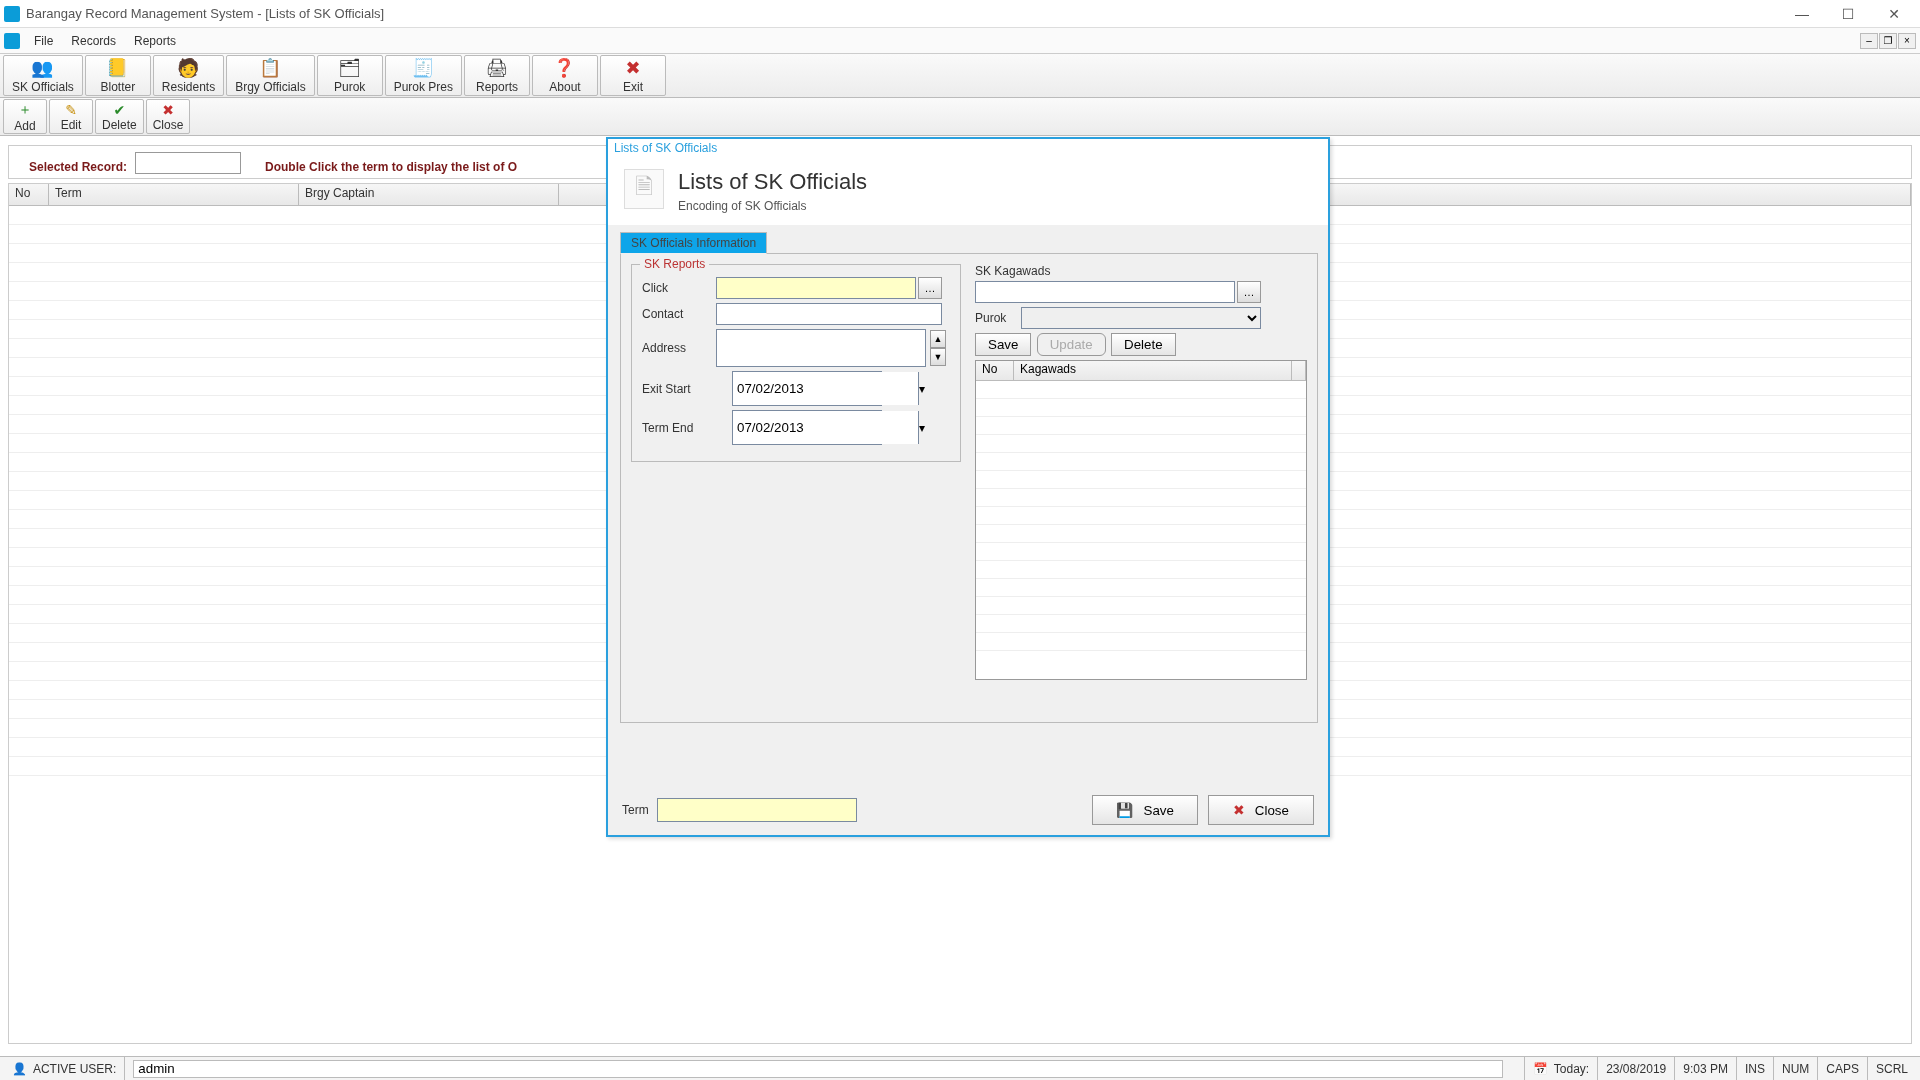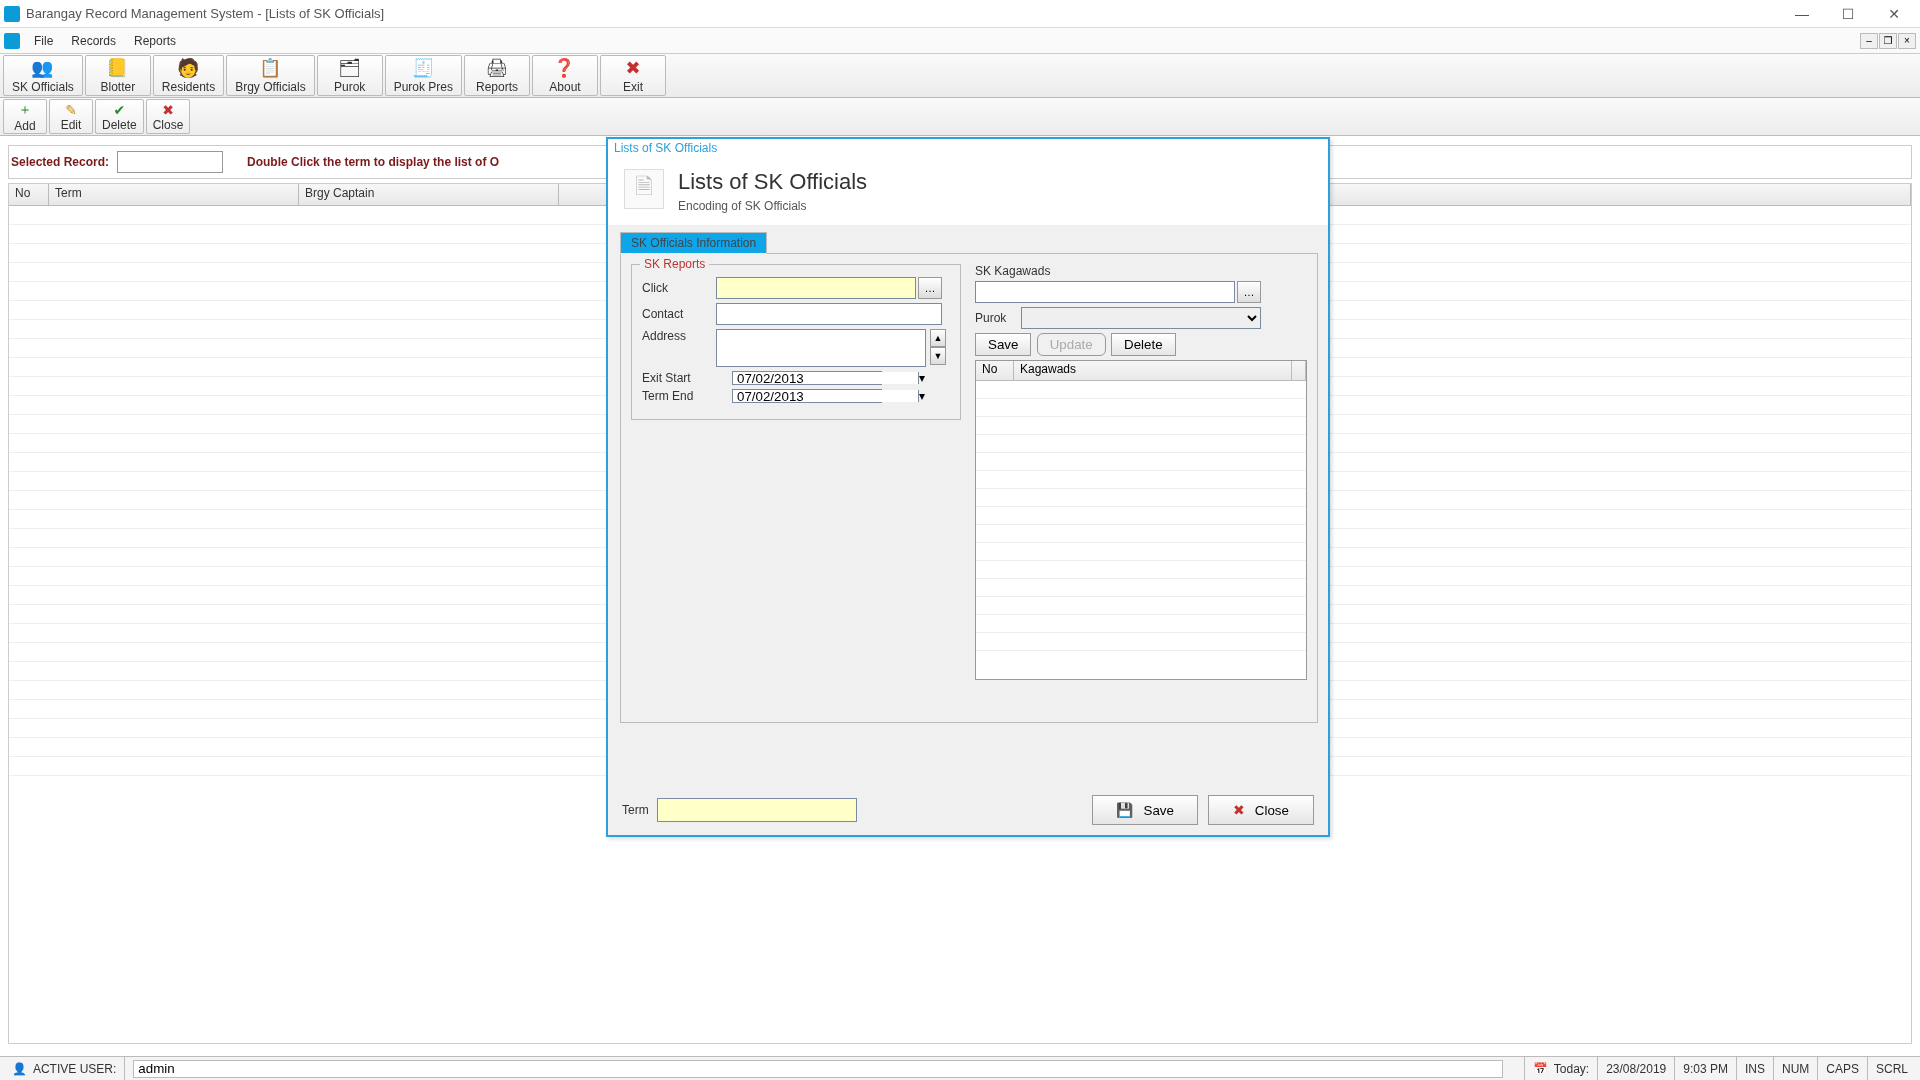--- a/index.html
+++ b/index.html
@@ -72,23 +72,23 @@
   padding: 1px 6px;
 }
 .tbbtn-small .sicon { font-size:14px;}
 .workarea {
   position:relative;
   height: calc(100% - 28px - 26px - 44px - 38px - 24px);
   background:#fff;
   border-top:1px solid #fff;
 }
 .selected-bar {
-  display:flex; align-items:center;
+  display:flex; align-items:flex-end;
   gap: 8px;
-  padding: 4px 2px;
+  padding: 4px 20px;
   margin: 8px 8px 0 8px;
   border: 1px solid #ccc;
   height: 34px;
 }
 .selected-bar label { font-weight:bold; color:#7a1a1a;}
 .selected-bar input { height:22px; width:106px; border:1px solid #999; padding:2px;}
 .selected-bar .hint { color:#7a1a1a; font-weight:bold; margin-left:16px;}
 .grid {
   border: 1px solid #ccc;
   margin: 4px 8px 8px 8px;
@@ -117,21 +117,21 @@
 .dialog .tabstrip { margin:6px 10px 0 12px; }
 .dialog .tab { display:inline-block; background:#0ea5e9; border:1px solid #bbb; border-bottom:1px solid #f0f0f0; padding:3px 10px; position:relative; top:1px; color:#444;}
 .dialog .tabpanel { border:1px solid #bbb; margin:0 10px 0 12px; padding:10px; height:470px; overflow:hidden;}
 .fieldset { border:1px solid #bbb; padding:8px 10px 12px 10px; position:relative;}
 .fieldset .legend { position:absolute; top:-8px; left:8px; background:#f0f0f0; padding:0 4px; color:#b33; font-size:12px;}
 .frow { display:flex; align-items:center; margin:4px 0;}
 .frow label { width:74px; color:#333;}
 .frow input.txt, .frow select, .frow textarea { border:1px solid #7a8aa0; height:22px; padding:2px 4px; font-family:inherit;}
 .frow input.txt.highlight { background:#ffffc8;}
 .frow .minibtn { width:24px; height:22px; border:1px solid #999; background:linear-gradient(#fff,#ddd); margin-left:2px; font-size:11px;}
-.dateinput { display:flex; border:1px solid #7a8aa0; height:14px; width:150px;}
+.dateinput { display:flex; border:1px solid #7a8aa0; height:35px; width:150px;}
 .dateinput input { border:none; flex:1; padding:2px 4px;}
 .dateinput .dd { width:22px; border-left:1px solid #7a8aa0; display:flex;align-items:center;justify-content:center;}
 .cols { display:flex; gap:14px;}
 .col-left { width:330px;}
 .col-right { flex:1;}
 .btnrow button { border:1px solid #999; background:linear-gradient(#fff,#e5e5e5); padding:3px 12px; margin-right:2px; font-family:inherit;}
 .btnrow button.disabled { color:#aaa; background:#f0f0f0;border-radius:6px;}
 .kgrid { border:1px solid #999; height:320px; margin-top:4px; background:#fff;}
 .kgrid .kh { display:flex; background:linear-gradient(#f6f6f6,#e8e8e8); border-bottom:1px solid #bbb; height:20px;}
 .kgrid .kc { border-right:1px solid #bbb; padding:1px 6px;}
@@ -302,21 +302,21 @@
             <span class="legend">SK Reports</span>
             <div class="frow">
               <label>Click</label>
               <input class="txt highlight" style="width: 200px;" value="">
               <button class="minibtn">…</button>
             </div>
             <div class="frow">
               <label>Contact</label>
               <input class="txt" style="width: 226px;" value="">
             </div>
-            <div class="frow" style="align-items:flex-start">
+            <div class="frow" style="align-items:center">
               <label>Address</label>
               <textarea style="width: 210px; height: 38px; resize: none;"></textarea>
               <div style="display:flex;flex-direction:column;margin-left:2px">
                 <button class="minibtn" style="height:18px;width:16px;font-size:9px">▲</button>
                 <button class="minibtn" style="height:18px;width:16px;font-size:9px">▼</button>
               </div>
             </div>
             <div class="frow">
               <label style="width:90px">Exit Start</label>
               <div class="dateinput">

